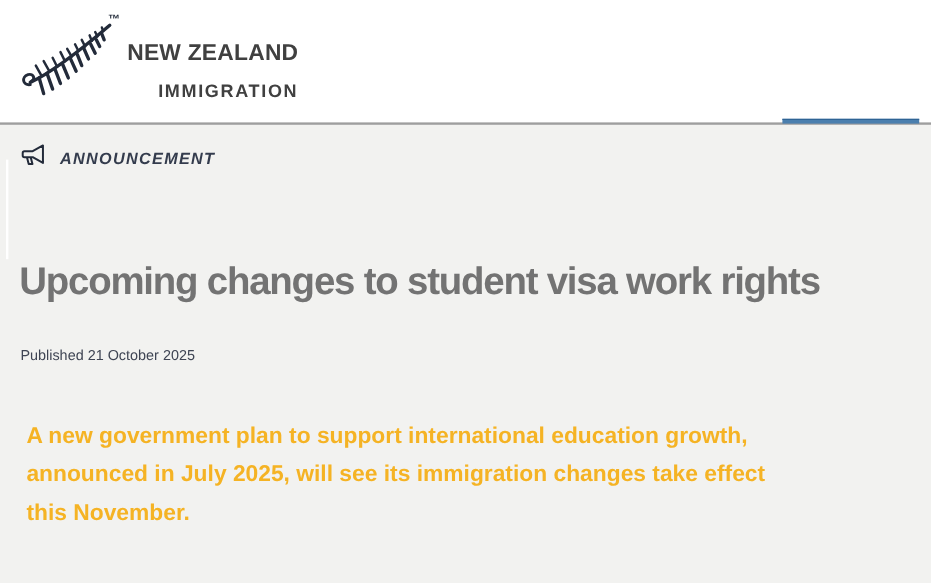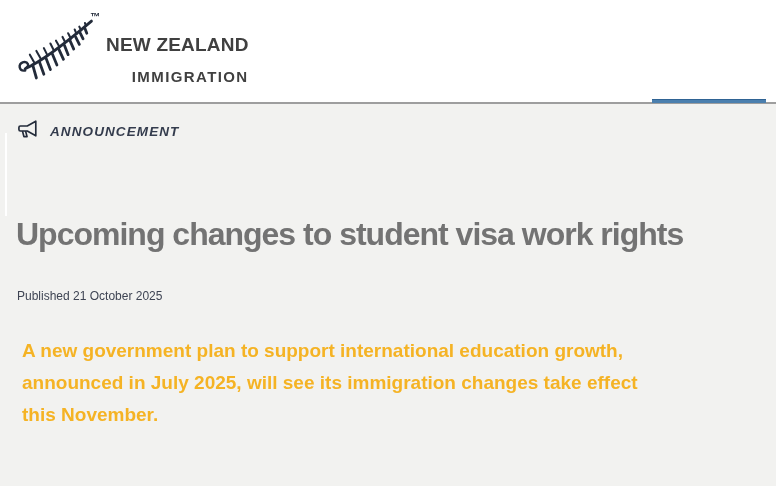--- a/index.html
+++ b/index.html
@@ -115,21 +115,21 @@
 
   .published-date {
     position: absolute;
     top: 185px; left: 17px;
     font-size: 12px;
     color: #3e4453;
   }
 
   .article-intro {
     position: absolute;
-    top: 231px; left: 22px;
+    top: 244px; left: 22px;
     width: 640px;
     font-size: 19px;
     font-weight: bold;
     line-height: 32px;
     color: #f5b324;
   }
 
   svg .stroke-navy { stroke: #232b3a; fill: none; }
 </style>
 </head>

